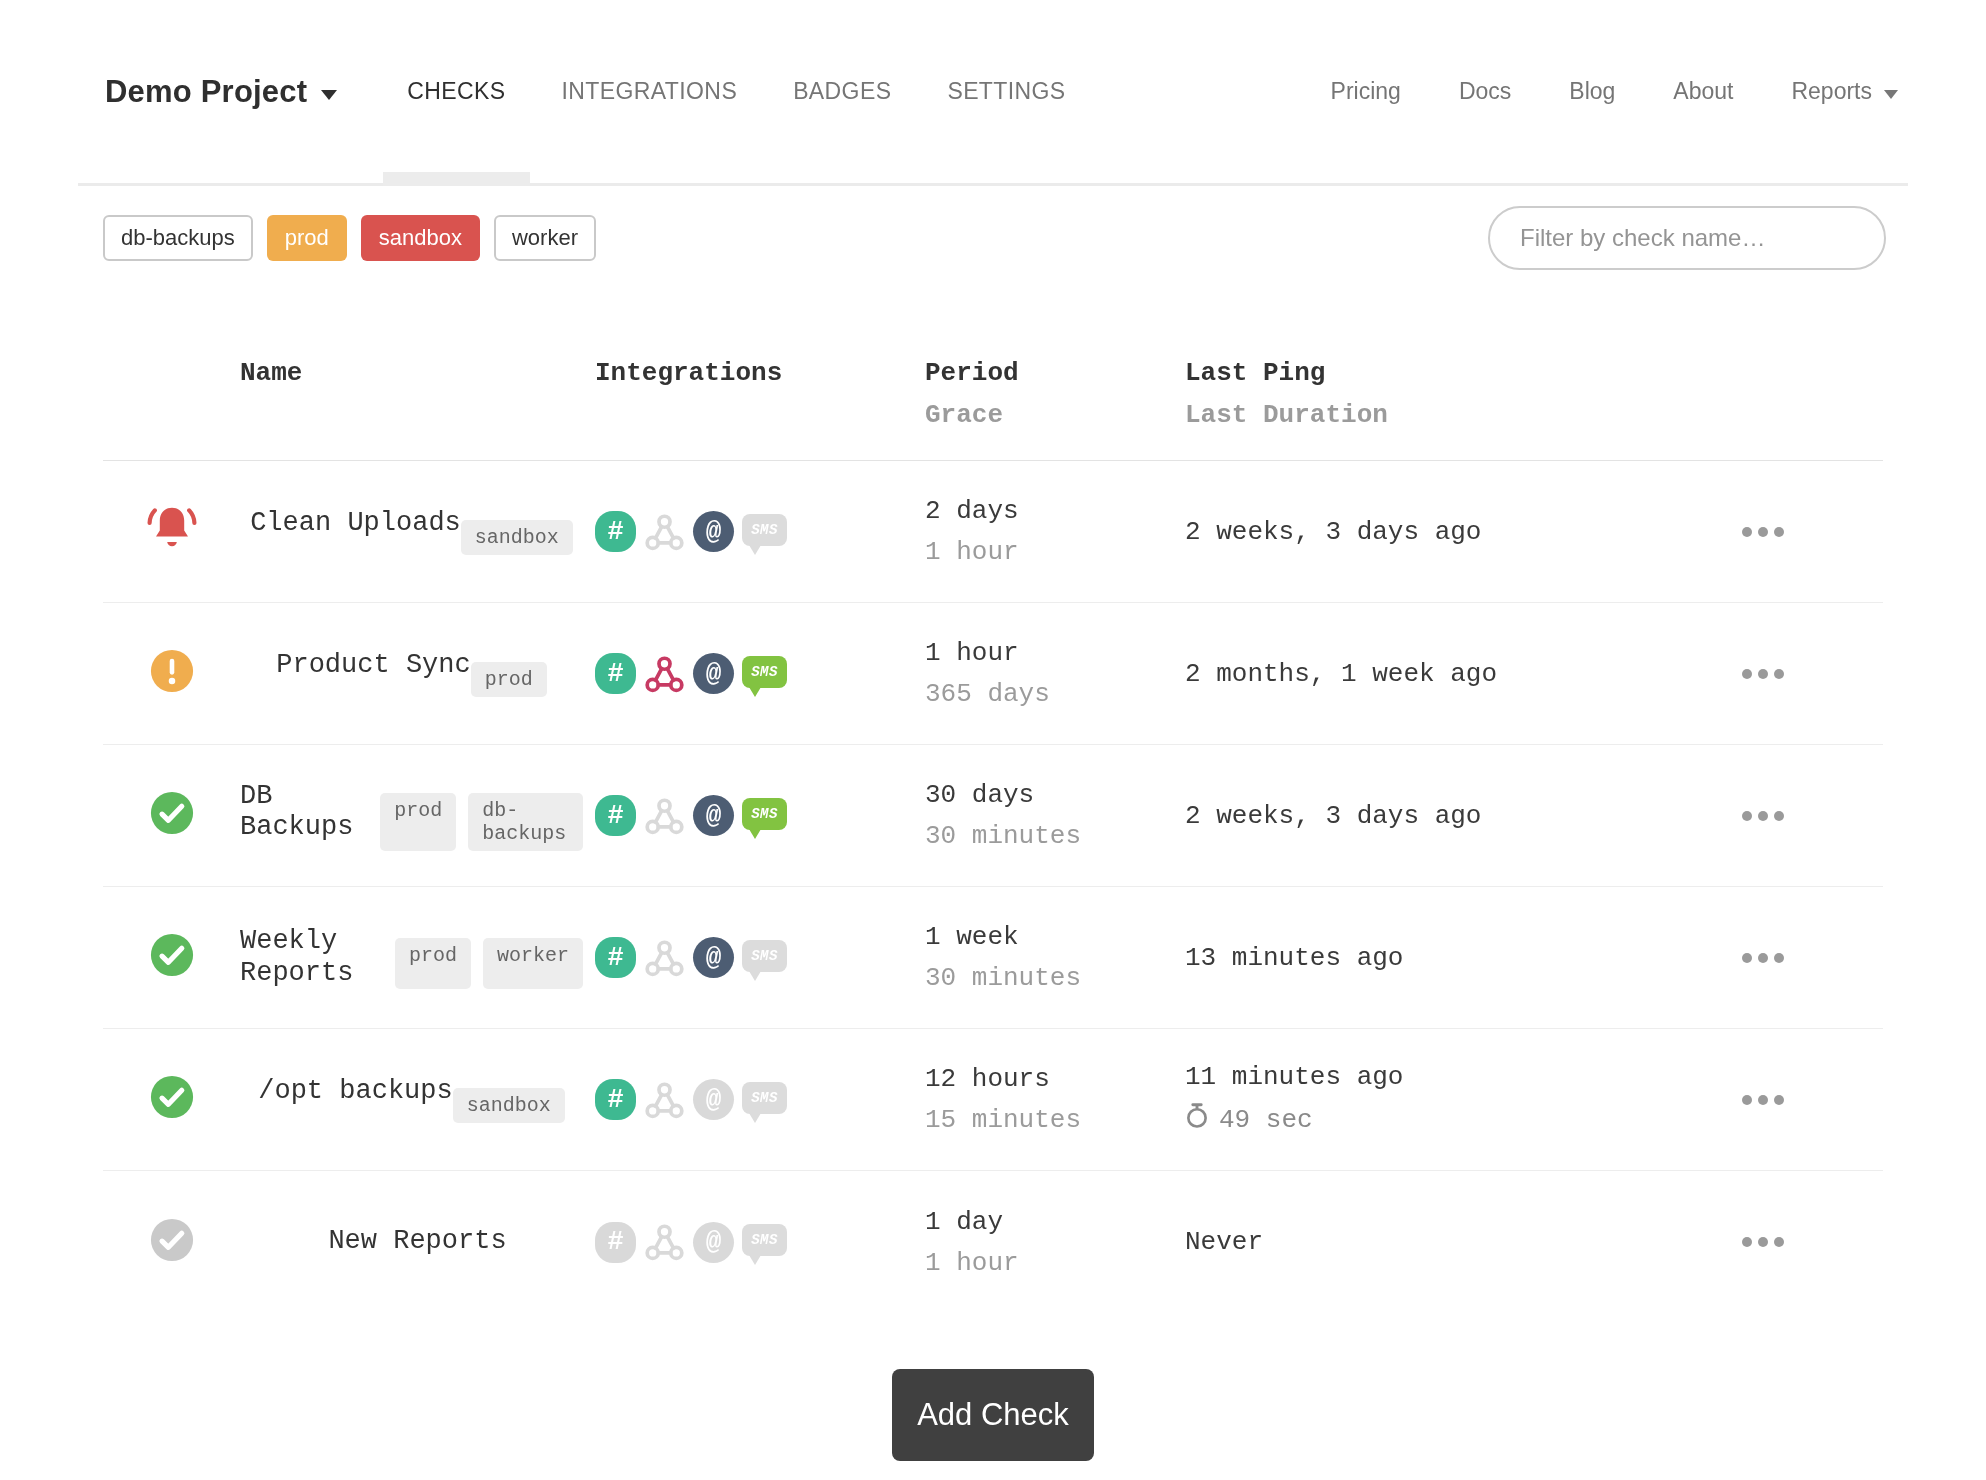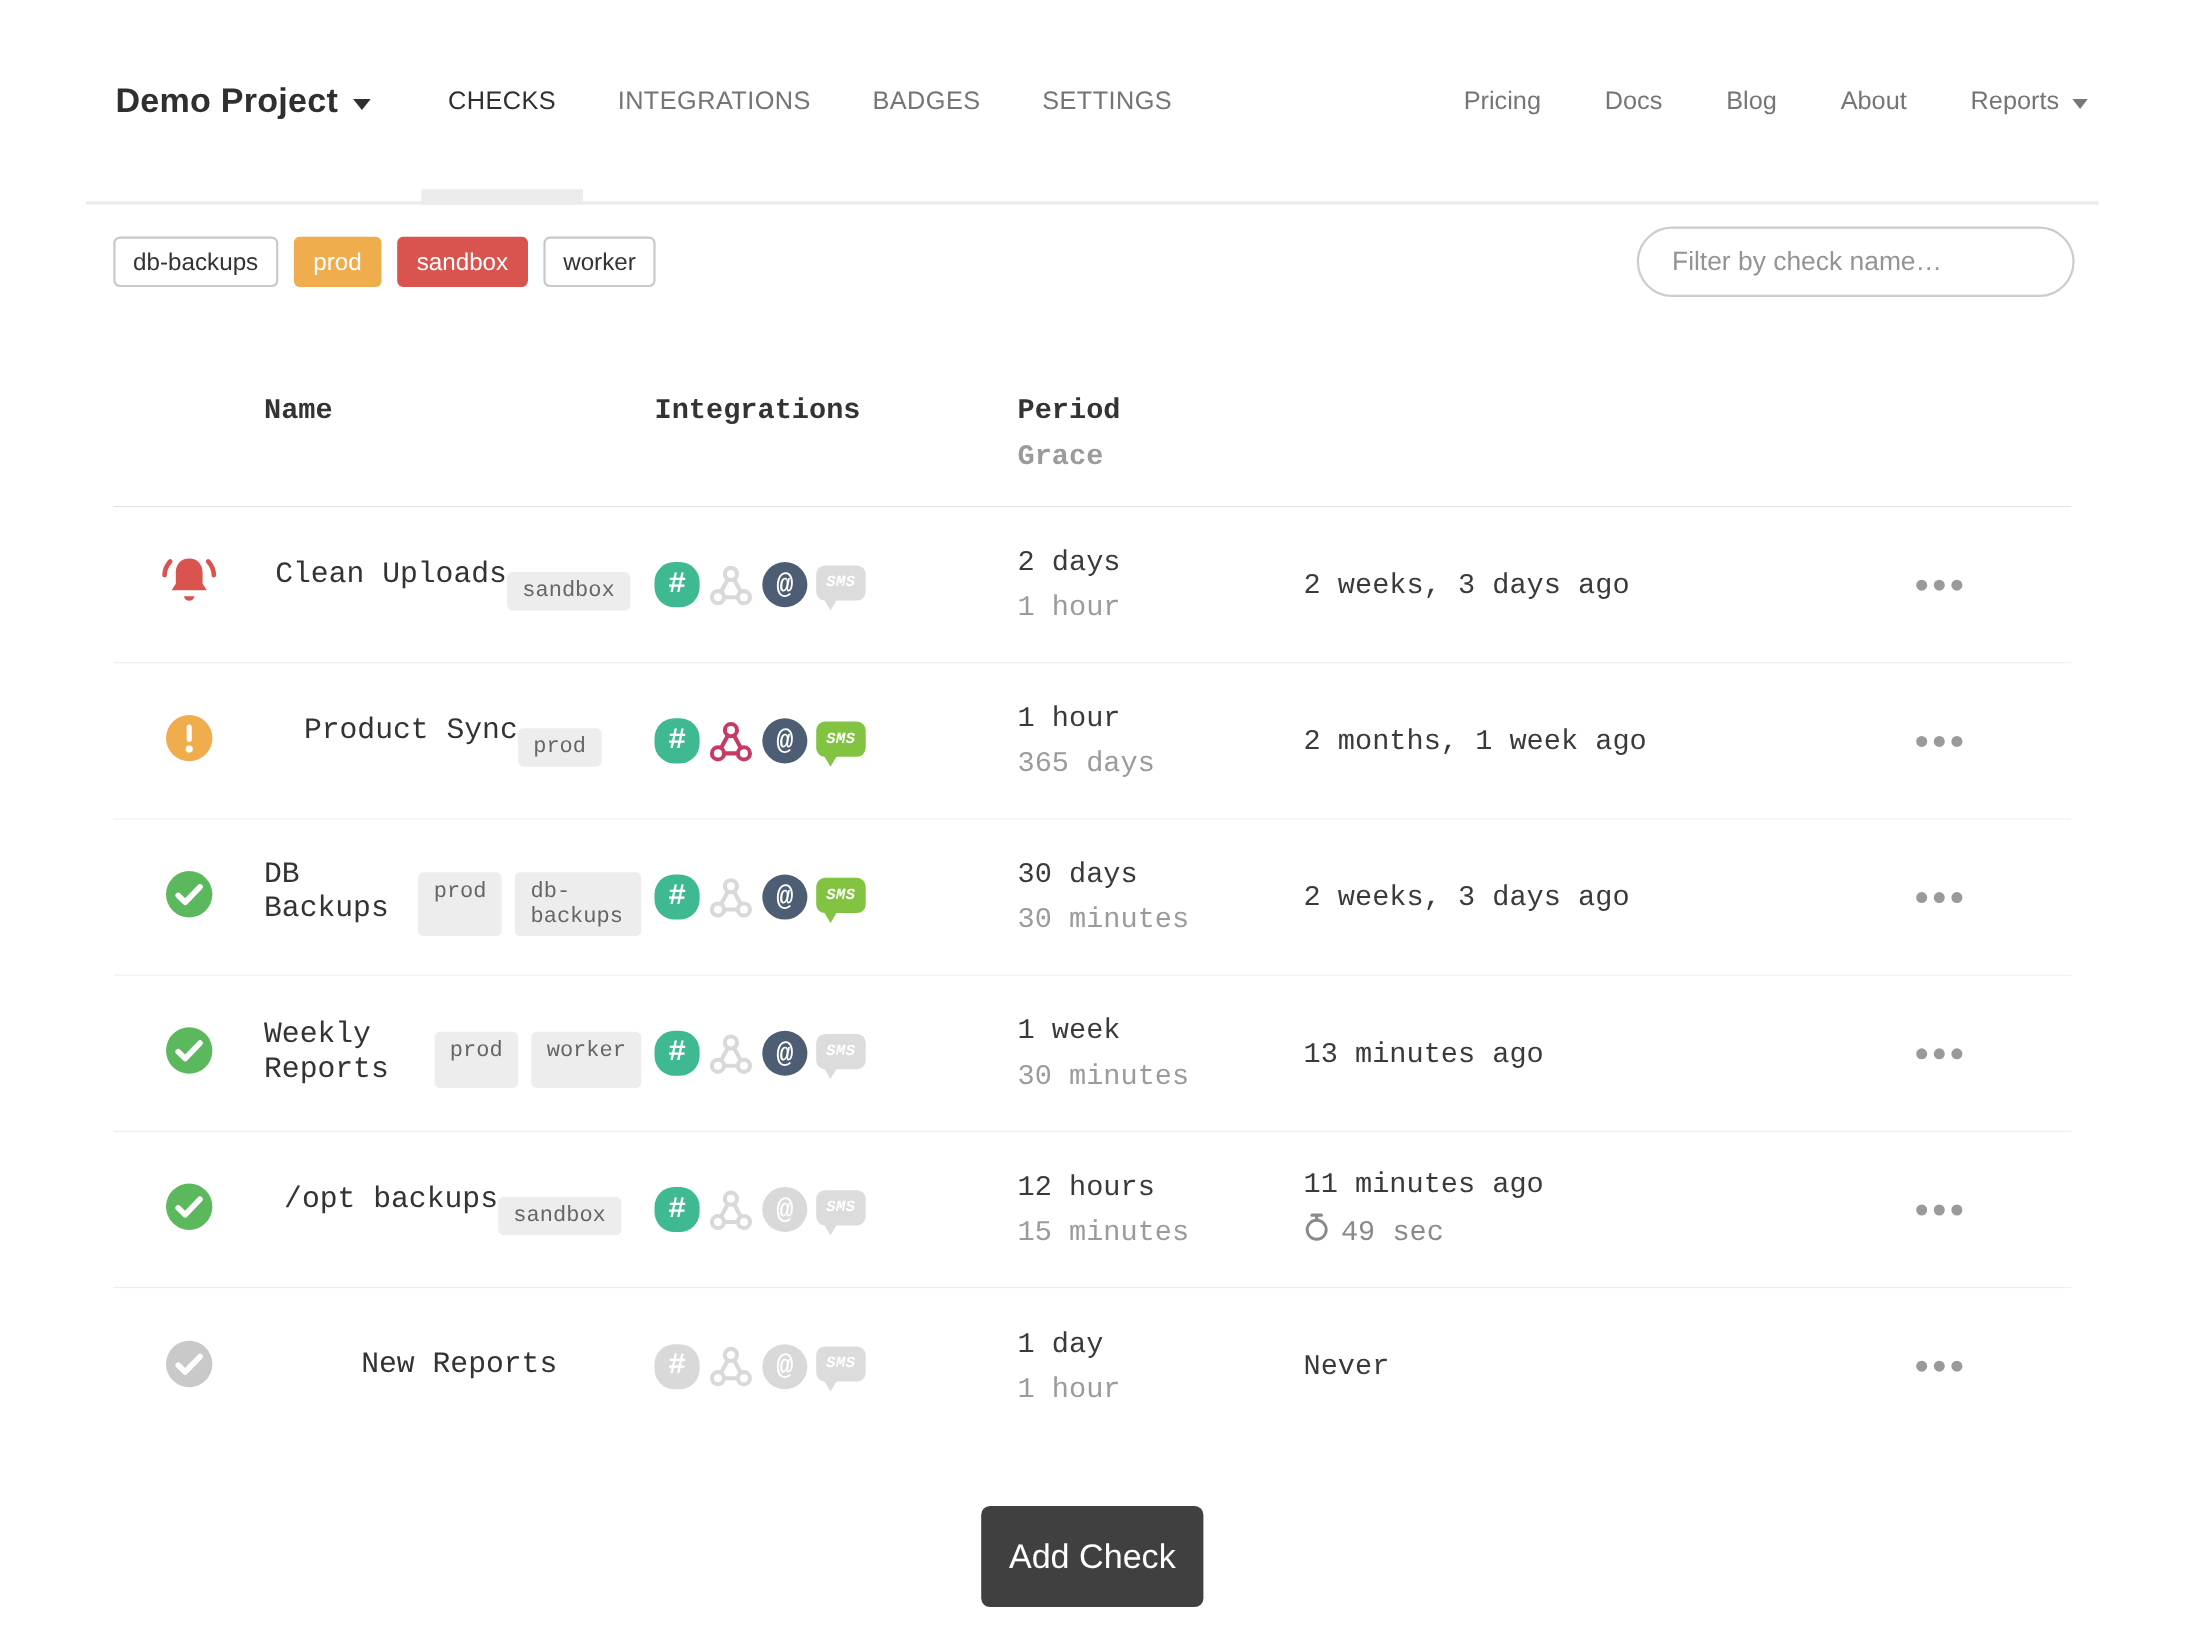--- a/index.html
+++ b/index.html
@@ -186,20 +186,24 @@
       <div></div>
       <div>
           <div class="th-main">Name</div>
         </div>
       <div>
           <div class="th-main">Integrations</div>
         </div>
       <div>
         <div class="th-main">Period</div>
         <div class="th-sub">Grace</div>
+      </div>
+      <div>
+        <div class="th-main">Last Ping</div>
+        <div class="th-sub">Last Duration</div>
       </div>
       <div></div>
     </div>
 
     <div class="row">
       <div class="c-status">
         <span>
           <svg width="56" height="56" viewBox="0 0 28 28">
             <path d="M14 3.4c-3.8 0-6.1 2.8-6.1 6.4v5l-1.9 3h16l-1.9-3v-5c0-3.6-2.3-6.4-6.1-6.4z" fill="#d9534f"></path>
             <path d="M14 22.6c1.3 0 2.2-0.9 2.4-2.1h-4.8c0.2 1.2 1.1 2.1 2.4 2.1z" fill="#d9534f"></path>

